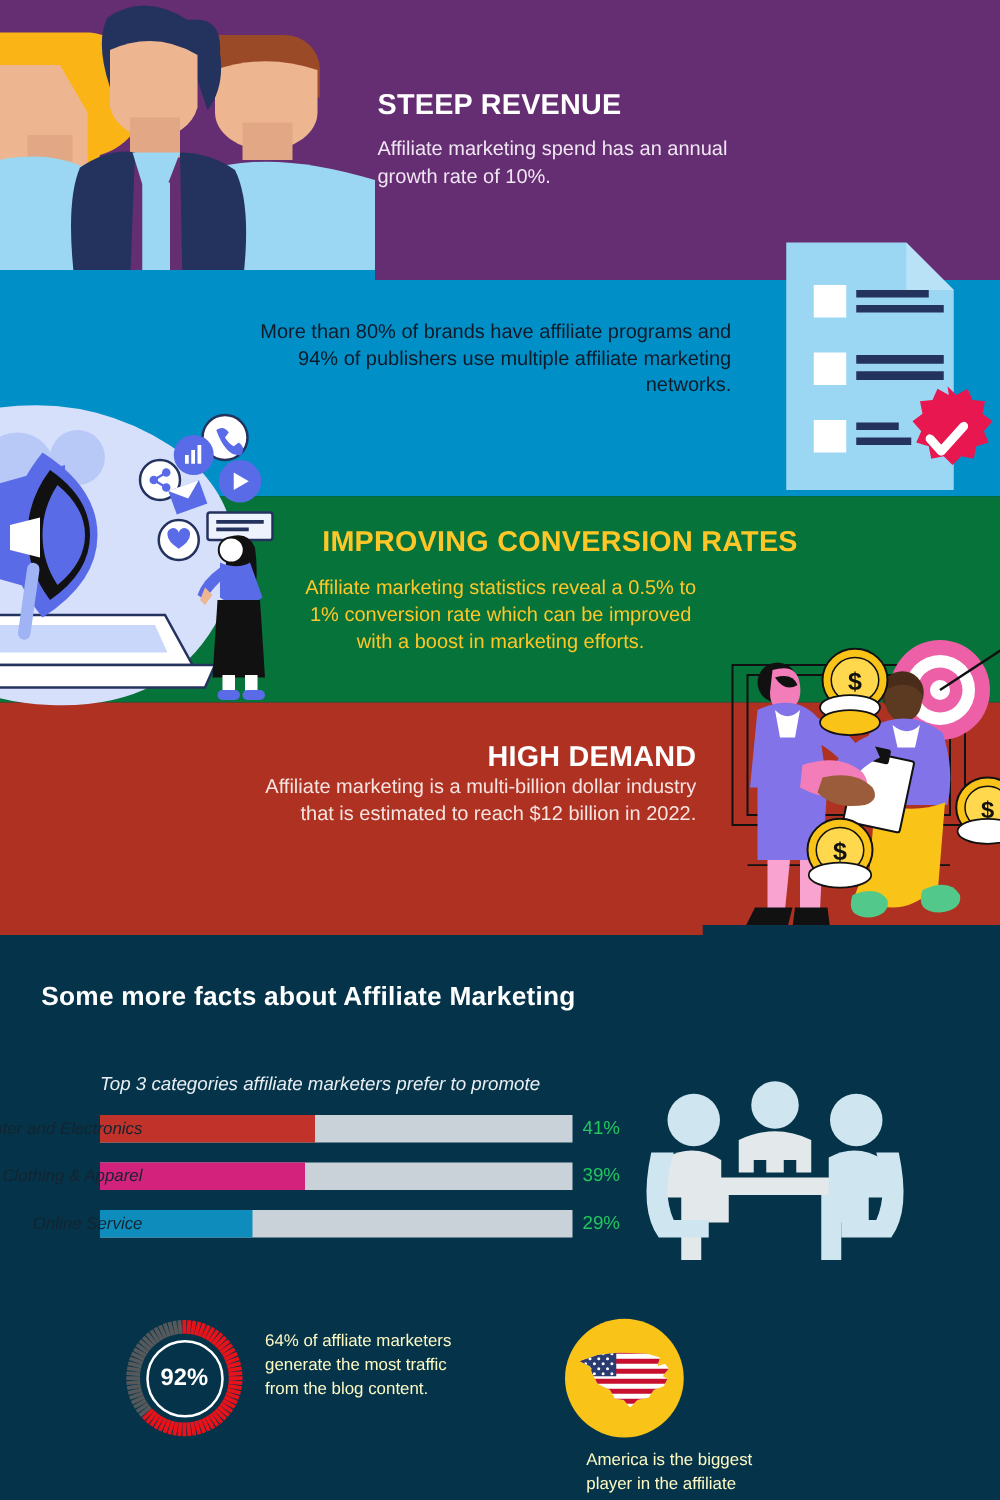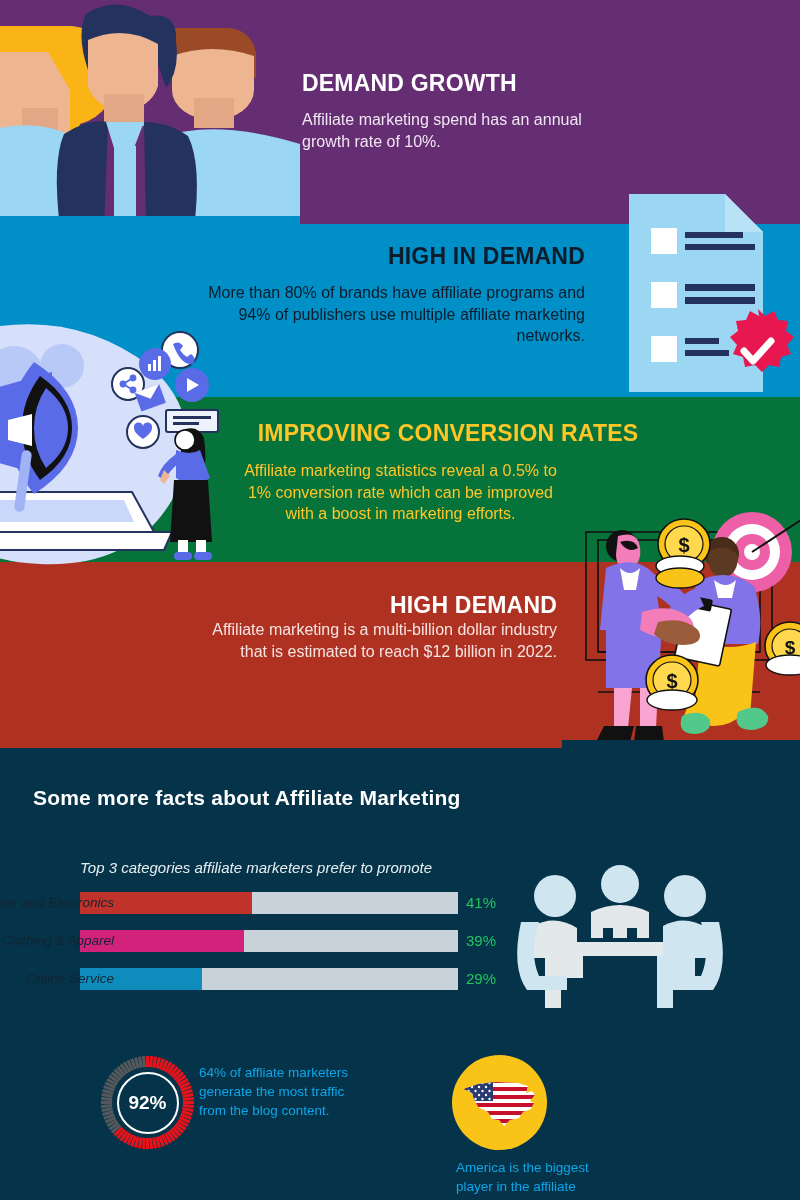--- a/index.html
+++ b/index.html
@@ -68,21 +68,21 @@
   }
 
   
   .meeting-icon { position:absolute; left:505px; top:862px; z-index:6; }
 
   
   .stat { position:absolute; z-index:6; display:flex; align-items:flex-start; }
   .stat-donut { left:100px; top:1055px; }
   .stat-flag  { left:452px; top:1055px;flex-direction:column; }
   .stat-text {
-    font-size:13.5px; line-height:1.42; color:#0ea5e9; margin-left:4px;
+    font-size:13.5px; line-height:1.42; color:#fef9c3; margin-left:17px;
     width:160px; padding-top:8px;
   }
   .stat-flag .stat-text { width:155px; }
 
   .donut-wrap { position:relative; width:95px; height:95px; }
   .donut-center {
     position:absolute; left:50%; top:50%; transform:translate(-50%,-50%);
     width:62px; height:62px; border-radius:50%;
     border:2.5px solid #ffffff; background:#05344a;
     display:flex; align-items:center; justify-content:center;
@@ -127,21 +127,21 @@
       <rect x="104" y="94" width="40" height="32" fill="#E2A785"></rect>
       <path d="M64 134 q24 -16 44 -12 l-4 106 h-44 q-8 -66 4 -94z" fill="#24325E"></path>
       <path d="M144 122 q24 0 44 14 q14 28 6 92 h-48z" fill="#24325E"></path>
       <path d="M106 122 h38 l-10 26 v80 h-20 v-80z" fill="#9BD6F2"></path>
       <rect x="114" y="146" width="22" height="82" fill="#9BD6F2"></rect>
       <rect x="0" y="216" width="300" height="12" fill="#0090C7"></rect>
     </svg>
   </div>
 
   <div class="band-text t-purple">
-    <div class="b-title">DEMAND GROWTH</div>
+    <div class="b-title">STEEP REVENUE</div>
     <div class="b-body">Affiliate marketing spend has an annual growth rate of 10%.</div>
   </div>
 
   <div class="band band-blue"></div>
 
   <div class="ill ill-doc">
     <svg width="185" height="215" viewBox="0 0 185 215">
       <path d="M14 8 h96 l38 38 v160 h-134 z" fill="#9BD6F2"></path>
       <path d="M110 8 l38 38 h-38 z" fill="#B9E2F7"></path>
       <rect x="36" y="42" width="26" height="26" fill="#ffffff"></rect>
@@ -154,21 +154,20 @@
       <rect x="70" y="152" width="34" height="6" fill="#24325E"></rect>
       <rect x="70" y="164" width="44" height="6" fill="#24325E"></rect>
       <g transform="translate(143,163)">
         <path d="M0 -40 l7 7 l9 -5 l4 9 l10 1 l-2 10 l8 6 l-7 8 l4 9 l-10 3 l-2 10 l-10 -2 l-7 7 l-7 -7 l-10 2 l-2 -10 l-10 -3 l4 -9 l-7 -8 l8 -6 l-2 -10 l10 -1 l4 -9 l9 5z" fill="#E8174F"></path>
         <path d="M-14 2 l9 10 l18 -20" stroke="#ffffff" stroke-width="7" fill="none" stroke-linecap="round" stroke-linejoin="round"></path>
       </g>
     </svg>
   </div>
 
   <div class="band-text t-blue">
-    <div class="b-title">HIGH IN DEMAND</div>
     <div class="b-body">More than 80% of brands have affiliate programs and 94% of publishers use multiple affiliate marketing networks.</div>
   </div>
 
   <div class="band band-green"></div>
 
   <div class="ill ill-mega">
     <svg width="226" height="248" viewBox="0 0 226 248">
       <path d="M-30 10 q100 -26 180 34 q62 56 22 134 q-40 68 -132 64 q-92 -4 -120 -72 z" fill="#D6E0FB"></path>
       <circle cx="14" cy="54" r="30" fill="#B9C9F7"></circle>
       <circle cx="62" cy="44" r="22" fill="#B9C9F7"></circle>

